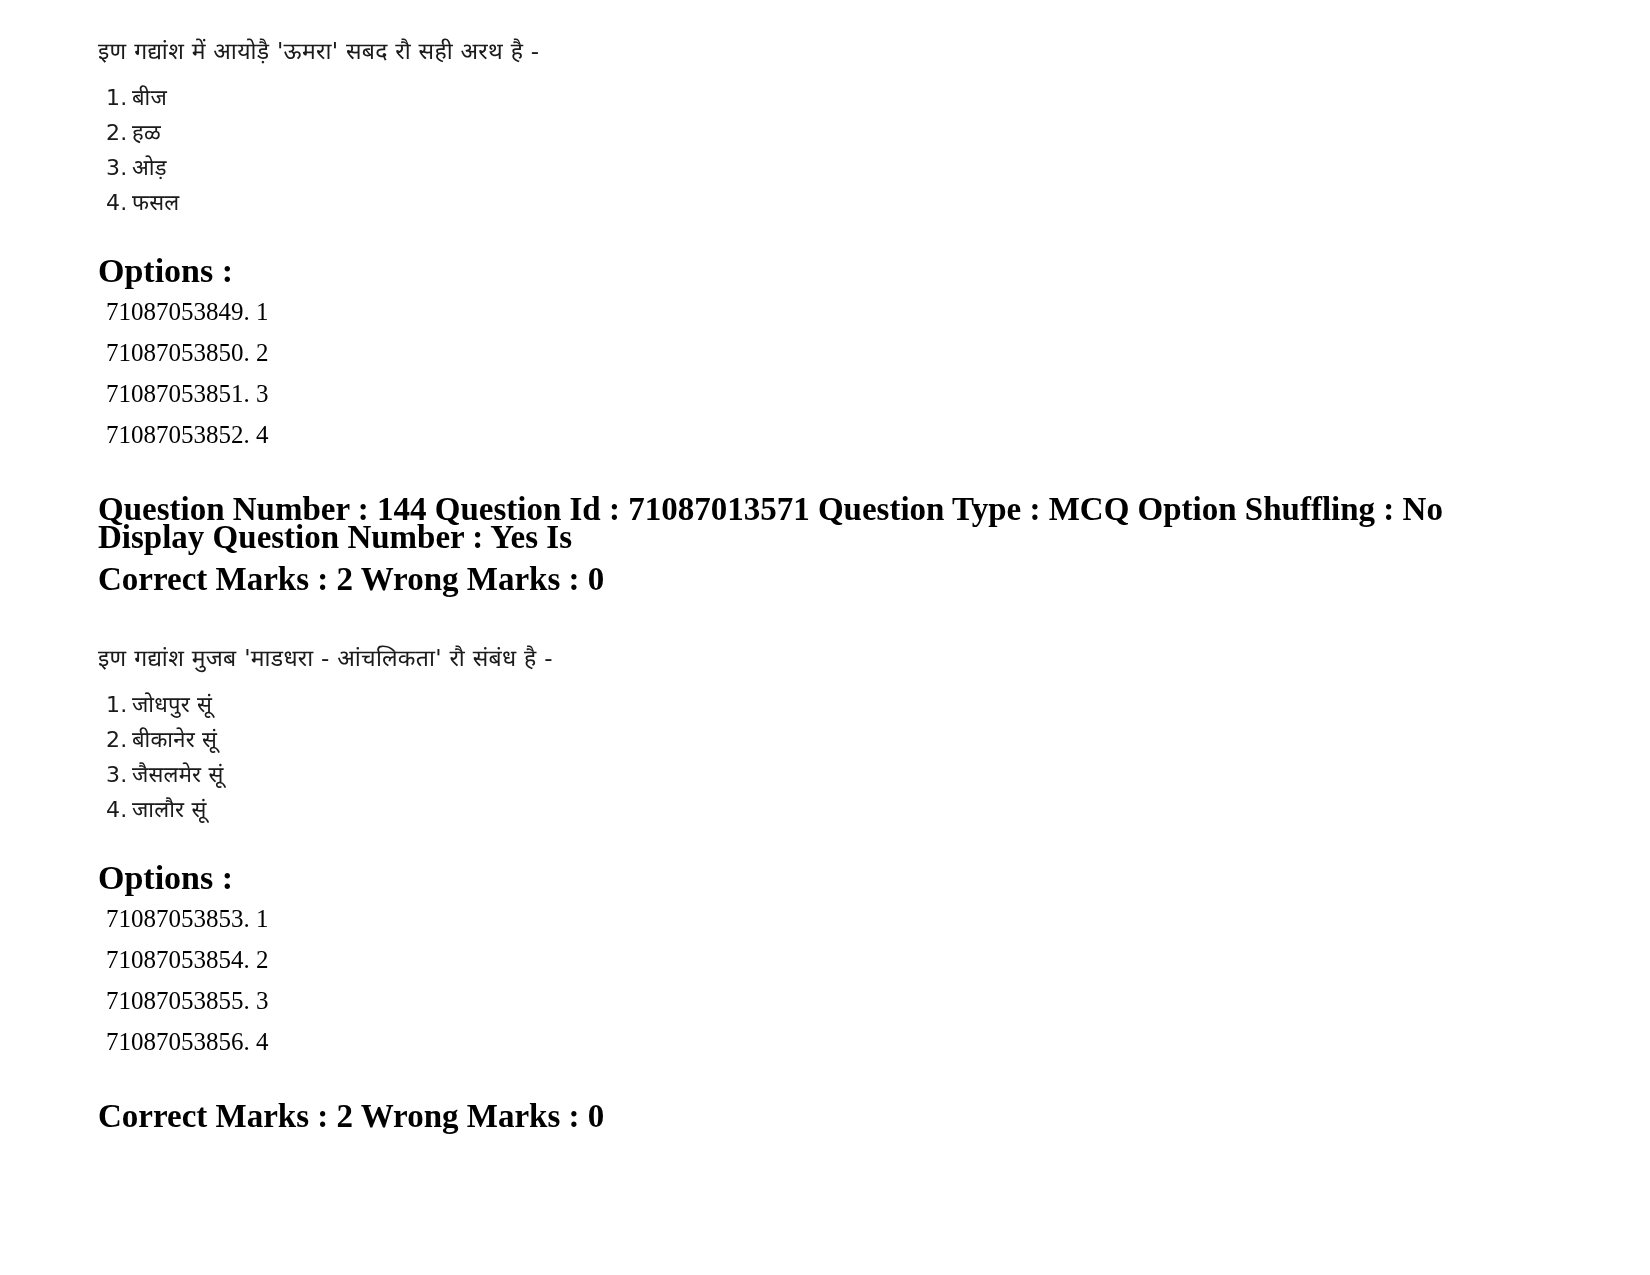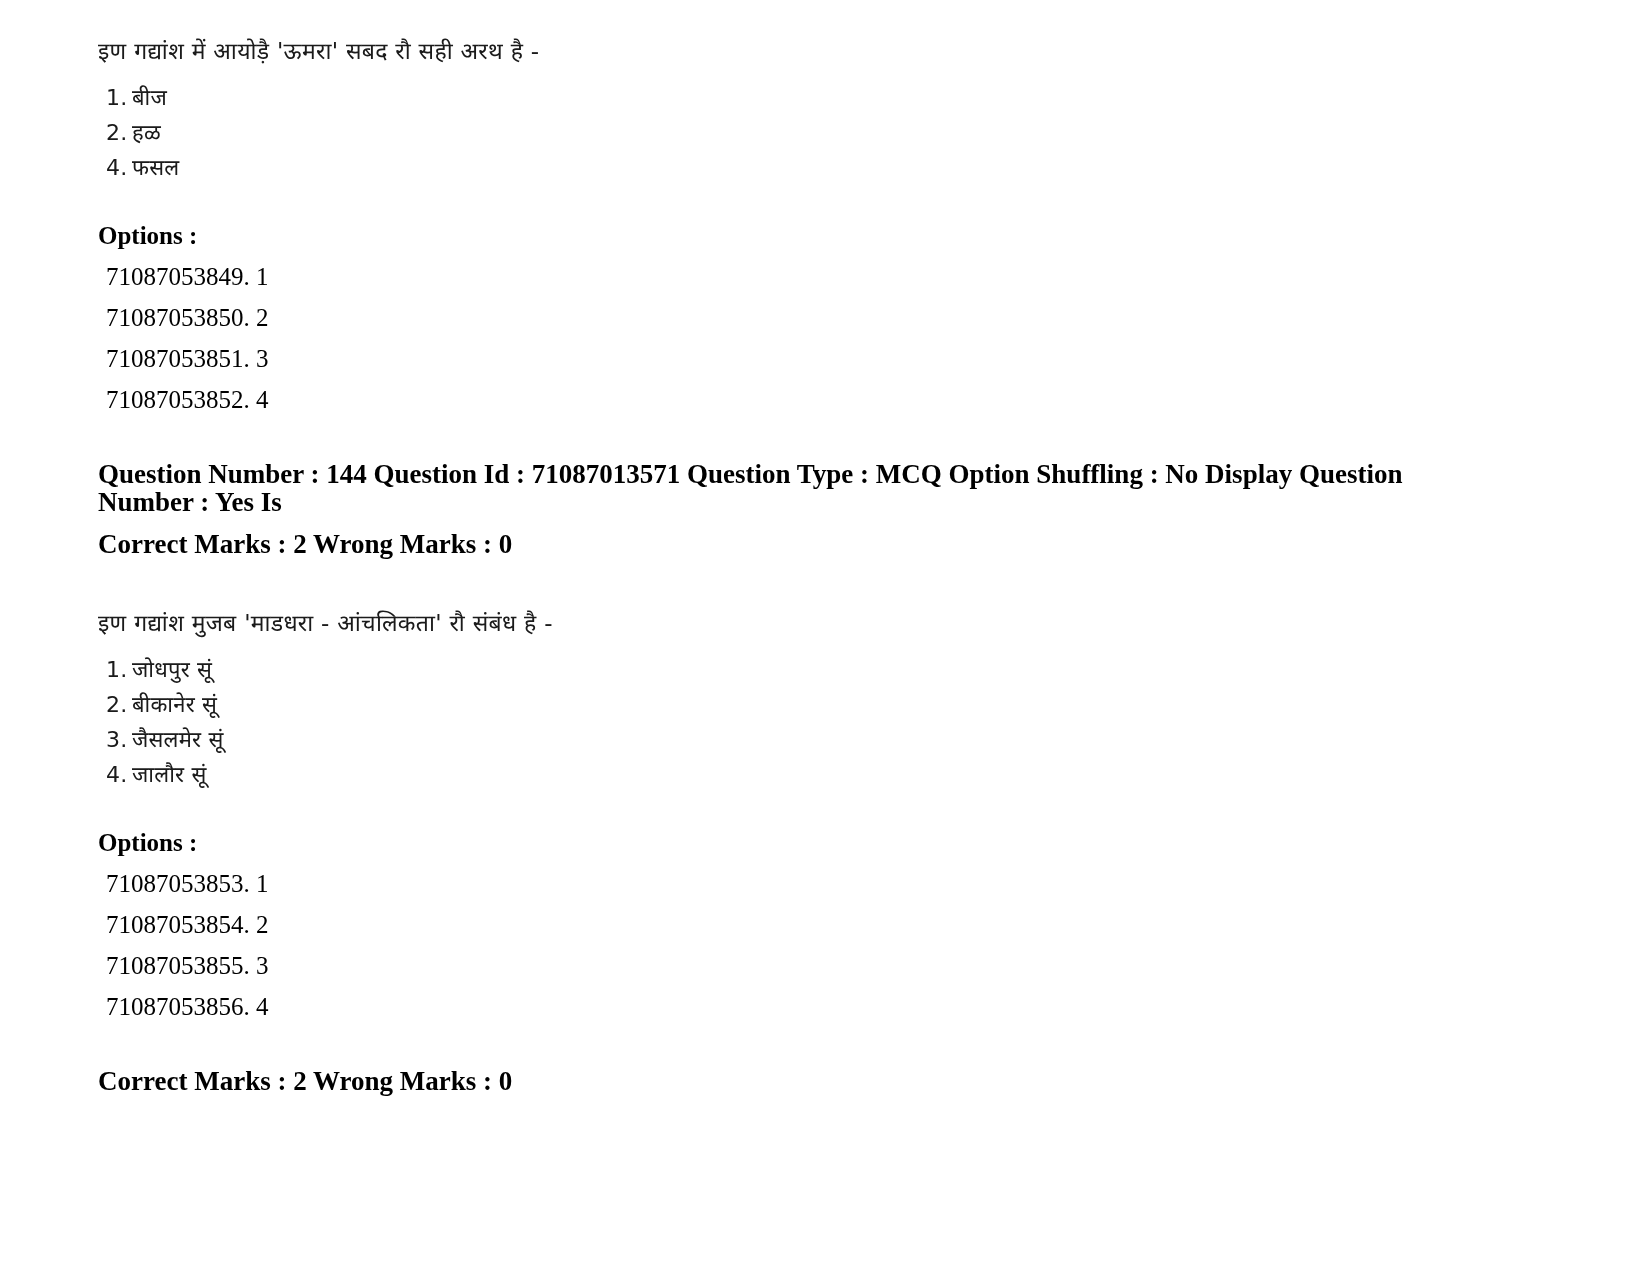--- a/index.html
+++ b/index.html
@@ -55,36 +55,36 @@
     white-space: nowrap;
   }
   .scan-option .num {
     display: inline-block;
     min-width: 26px;
   }
 
   
   .opt-header {
     font-weight: bold;
-    font-size: 25px;
+    font-size: 34px;
     line-height: 33px;
     margin: 34px 0 6px 0;
   }
   .opt-line {
     font-size: 25px;
     line-height: 33px;
     margin: 8px;
     padding: 0;
   }
   .meta {
     margin-top: 44px;
   }
   .meta-line {
     font-weight: bold;
-    font-size: 27px;
+    font-size: 33px;
     line-height: 28px;
     margin: 0;
     padding: 0;
   }
   .meta-line.wrap {
     max-width: 1390px;
   }
   .meta-line.third {
     margin-top: 14px;
   }
@@ -101,20 +101,23 @@
     <div class="question-block">
 
       <p class="scan scan-question">इण गद्यांश में आयोड़ै 'ऊमरा' सबद रौ सही अरथ है -</p>
 
       <div class="scan scan-options">
         <div class="scan-option">
           <span class="num">1.</span><span>बीज</span>
         </div>
         <div class="scan-option">
           <span class="num">2.</span><span>हळ</span>
+        </div>
+        <div class="scan-option">
+          <span class="num">3.</span><span>ओड़</span>
         </div>
         <div class="scan-option">
           <span class="num">4.</span><span>फसल</span>
         </div>
       </div>
 
       <p class="opt-header">Options :</p>
 
       <p class="opt-line">71087053849. 1</p>
       <p class="opt-line">71087053850. 2</p>

